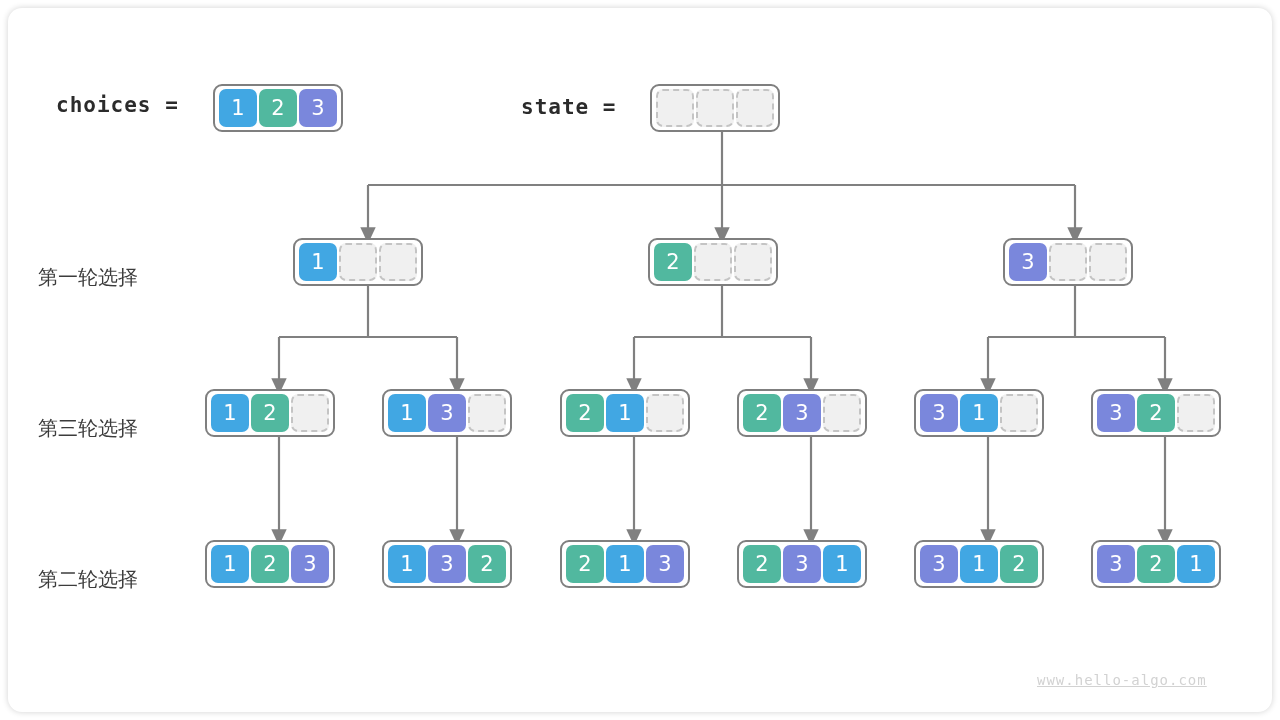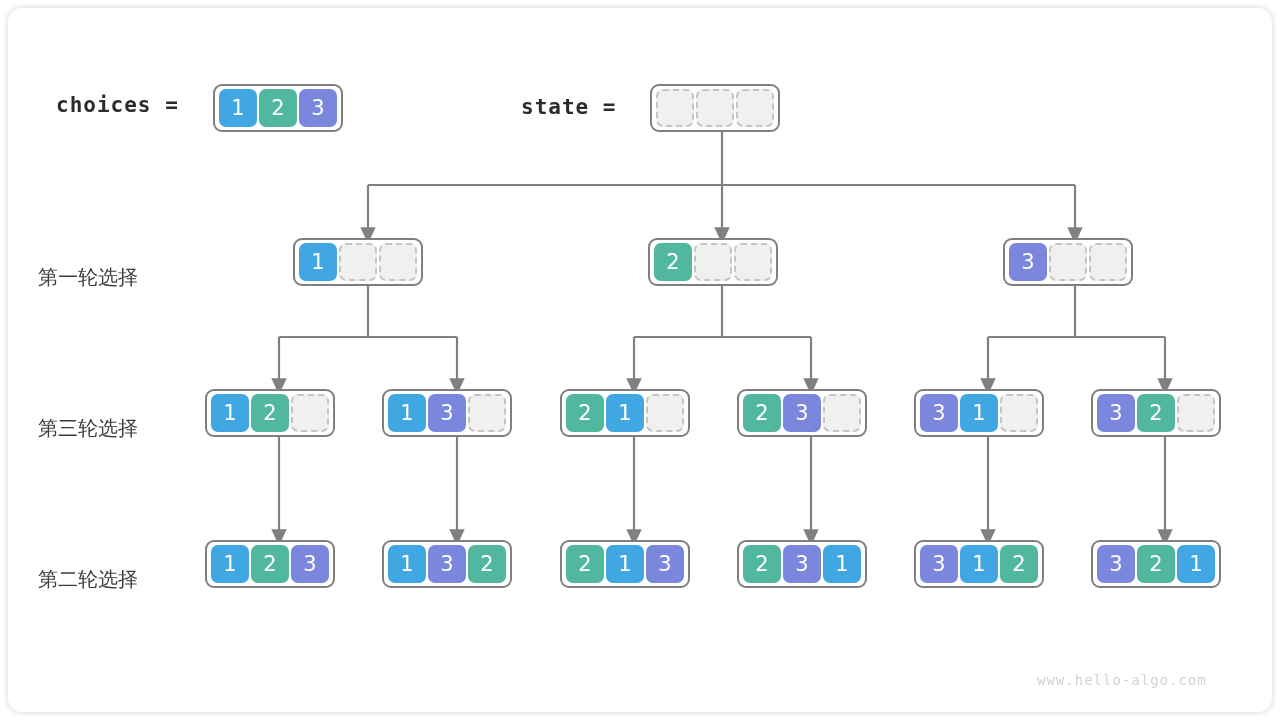--- a/index.html
+++ b/index.html
@@ -60,20 +60,21 @@
     white-space: nowrap;
     margin-top: 16px;
   }
   .watermark {
     position: absolute;
     font-family: "DejaVu Sans Mono", "Liberation Mono", monospace;
     font-size: 14px;
     color: #d2d2d2;
     letter-spacing: 1px;
     white-space: nowrap;
+    text-decoration: underline;
   }
   
   .array {
     position: absolute;
     display: flex;
     flex-direction: row;
     align-items: center;
     box-sizing: border-box;
     border: 2px solid #7f7f7f;
     border-radius: 9px;

